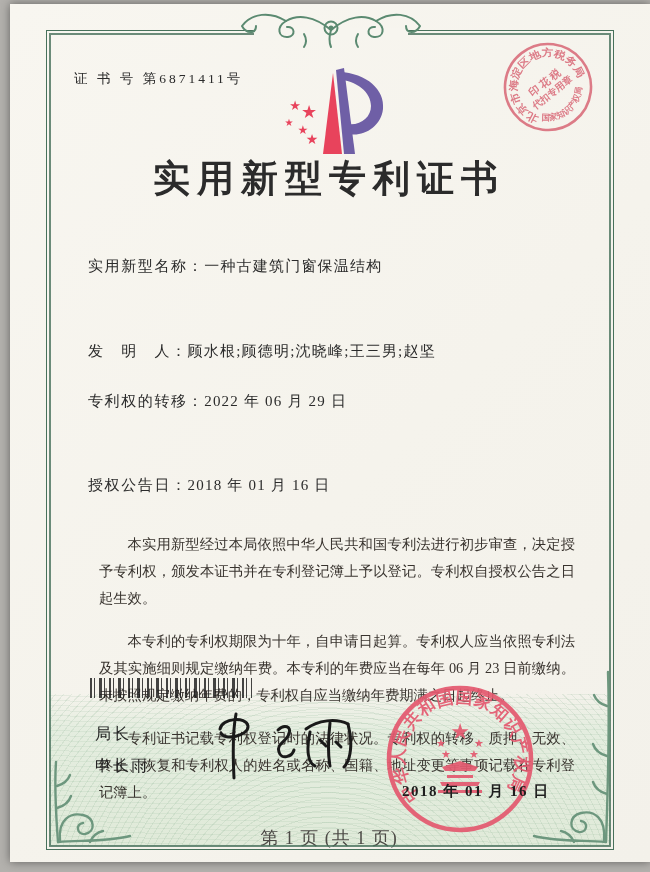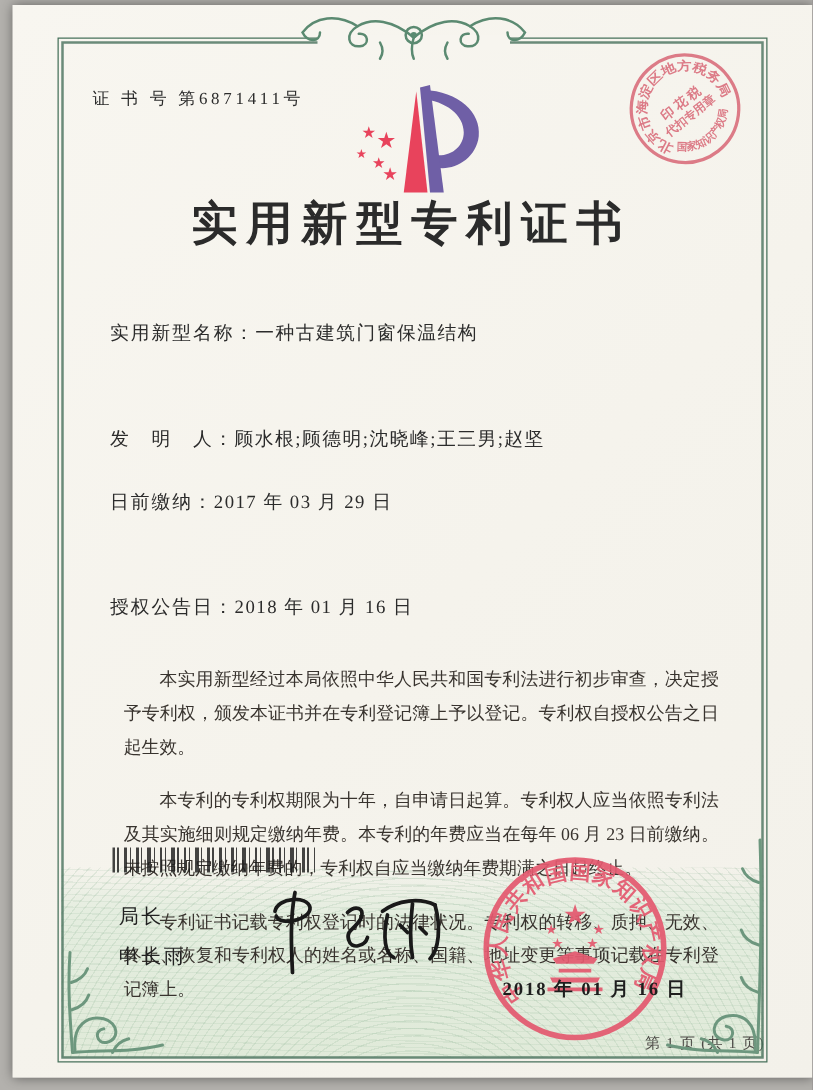--- a/index.html
+++ b/index.html
@@ -36,22 +36,22 @@
              #1c1c1c 0 2px, transparent 2px 4px,
              #1c1c1c 4px 5px, transparent 5px 9px,
              #1c1c1c 9px 12px, transparent 12px 14px,
              #1c1c1c 14px 15px, transparent 15px 19px);}
   .director{position:absolute;left:85px;top:714px;font-size:16px;line-height:32px;letter-spacing:2px;
             font-family:Liberation Sans, sans-serif;color:#222;}
   .signature{position:absolute;left:196px;top:698px;width:150px;height:88px;}
   .seal{position:absolute;left:370px;top:675px;width:160px;height:160px;opacity:.92;}
   .seal-date{position:absolute;left:392px;top:778px;font-size:15px;font-weight:700;
              letter-spacing:1.5px;color:#1e1e1e;z-index:3;}
-  .footer{position:absolute;left:36px;top:822px;width:566px;text-align:right;
-          font-size:12px;color:#4c4a46;letter-spacing:1px;z-index:3;}
+  .footer{position:absolute;left:36px;top:822px;width:566px;text-align:center;
+          font-size:18px;color:#4c4a46;letter-spacing:1px;z-index:3;}
   .tax-stamp{position:absolute;left:486px;top:31px;width:104px;height:104px;opacity:.88;}
 </style>
 </head>
 <body>
 
 <div class="scan">
   <div class="paper">
 
     <div class="band"></div>
     <div class="frame"></div>
@@ -114,21 +114,21 @@
 
       <div class="title">实用新型专利证书</div>
 
       <div class="fieldrow" style="top:253px;text-align:center;">
         <span class="lab">实用新型名称：</span><span>一种古建筑门窗保温结构</span>
       </div>
       <div class="fieldrow" style="top:298px;margin-top:40px;">
         <span class="lab">发　明　人：</span><span>顾水根;顾德明;沈晓峰;王三男;赵坚</span>
       </div>
       <div class="fieldrow" style="top:388px;">
-        <span class="lab">日前缴纳：</span><span>2017 年 03 月 29 日</span>
+        <span class="lab">专利权的转移：</span><span>2022 年 06 月 29 日</span>
       </div>
       <div class="fieldrow" style="top:472px;">
         <span class="lab">授权公告日：</span><span>2018 年 01 月 16 日</span>
       </div>
 
       <div class="paras">
         <p>本实用新型经过本局依照中华人民共和国专利法进行初步审查，决定授予专利权，颁发本证书并在专利登记簿上予以登记。专利权自授权公告之日起生效。</p>
         <p>本专利的专利权期限为十年，自申请日起算。专利权人应当依照专利法及其实施细则规定缴纳年费。本专利的年费应当在每年 06 月 23 日前缴纳。未按照规定缴纳年费的，专利权自应当缴纳年费期满之日起终止。</p>
         <p>专利证书记载专利权登记时的法律状况。专利权的转移、质押、无效、终止、恢复和专利权人的姓名或名称、国籍、地址变更等事项记载在专利登记簿上。</p>
       </div>

